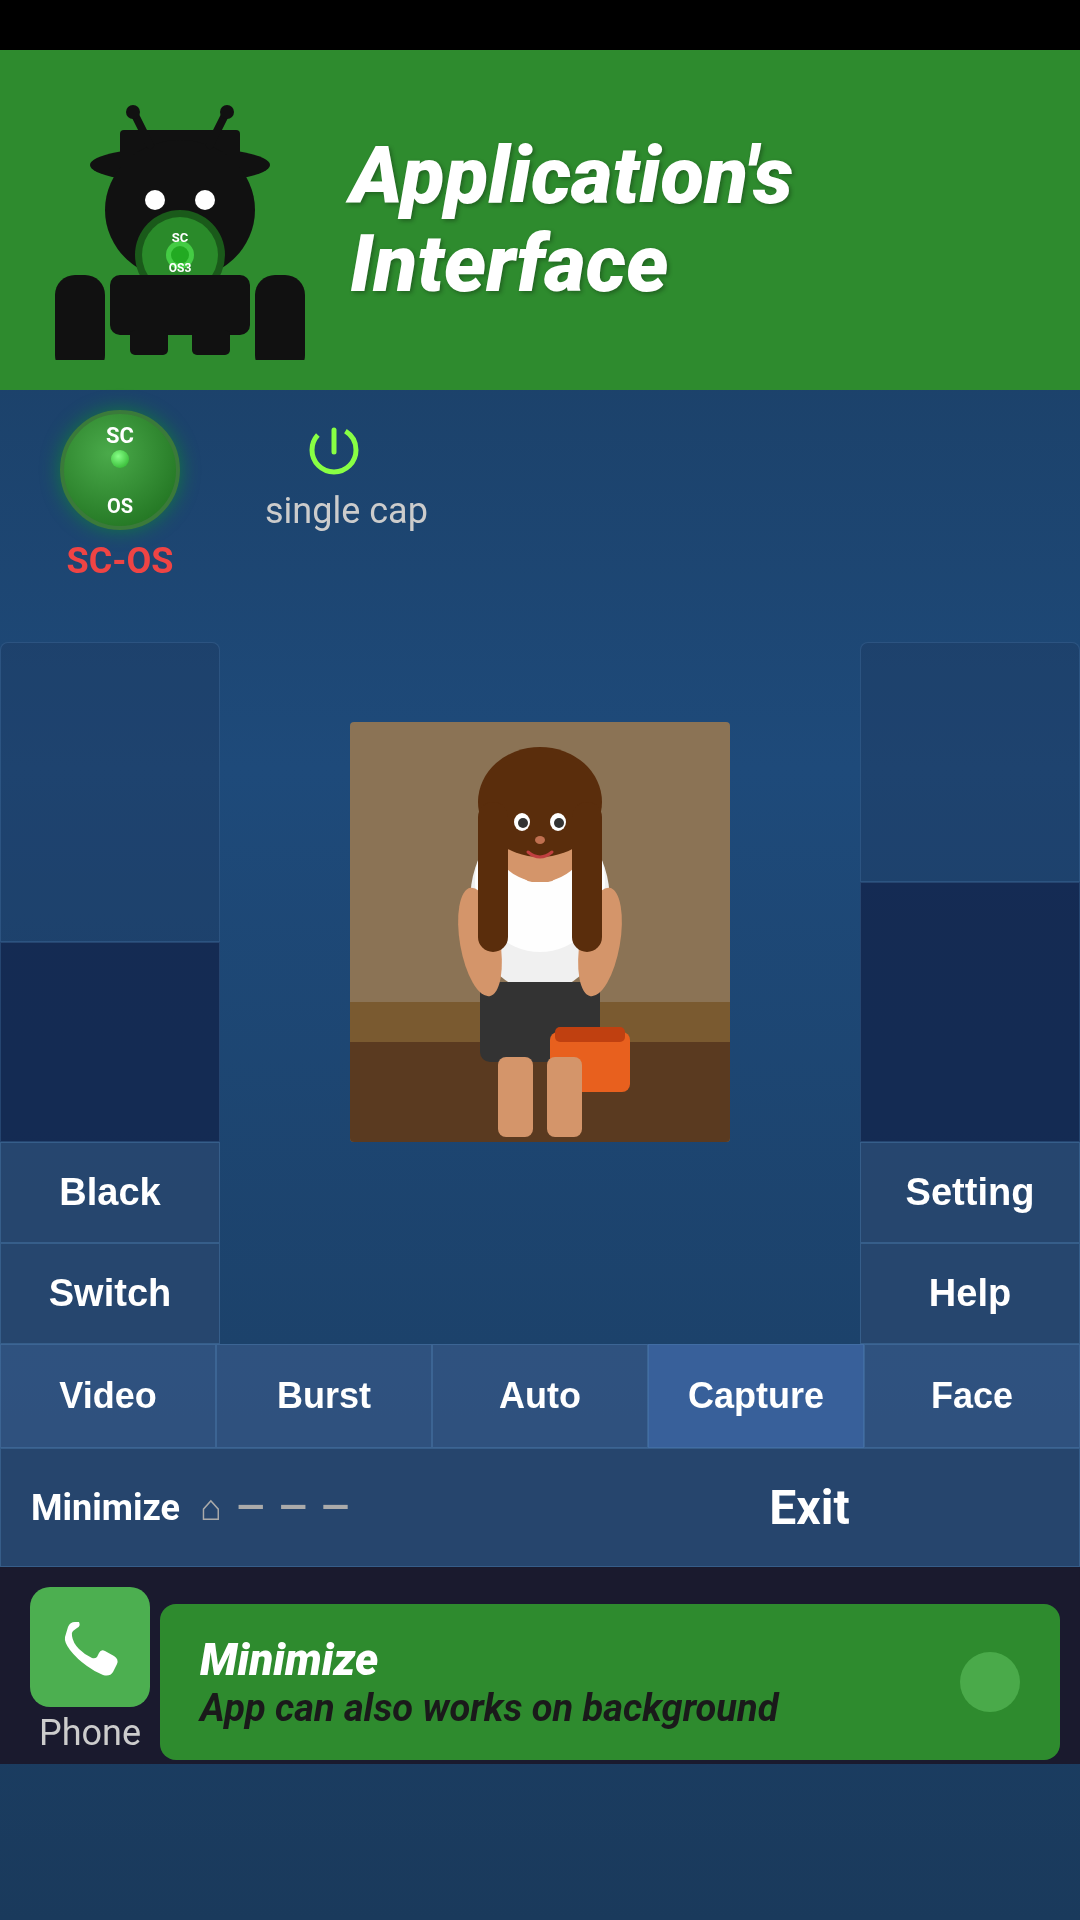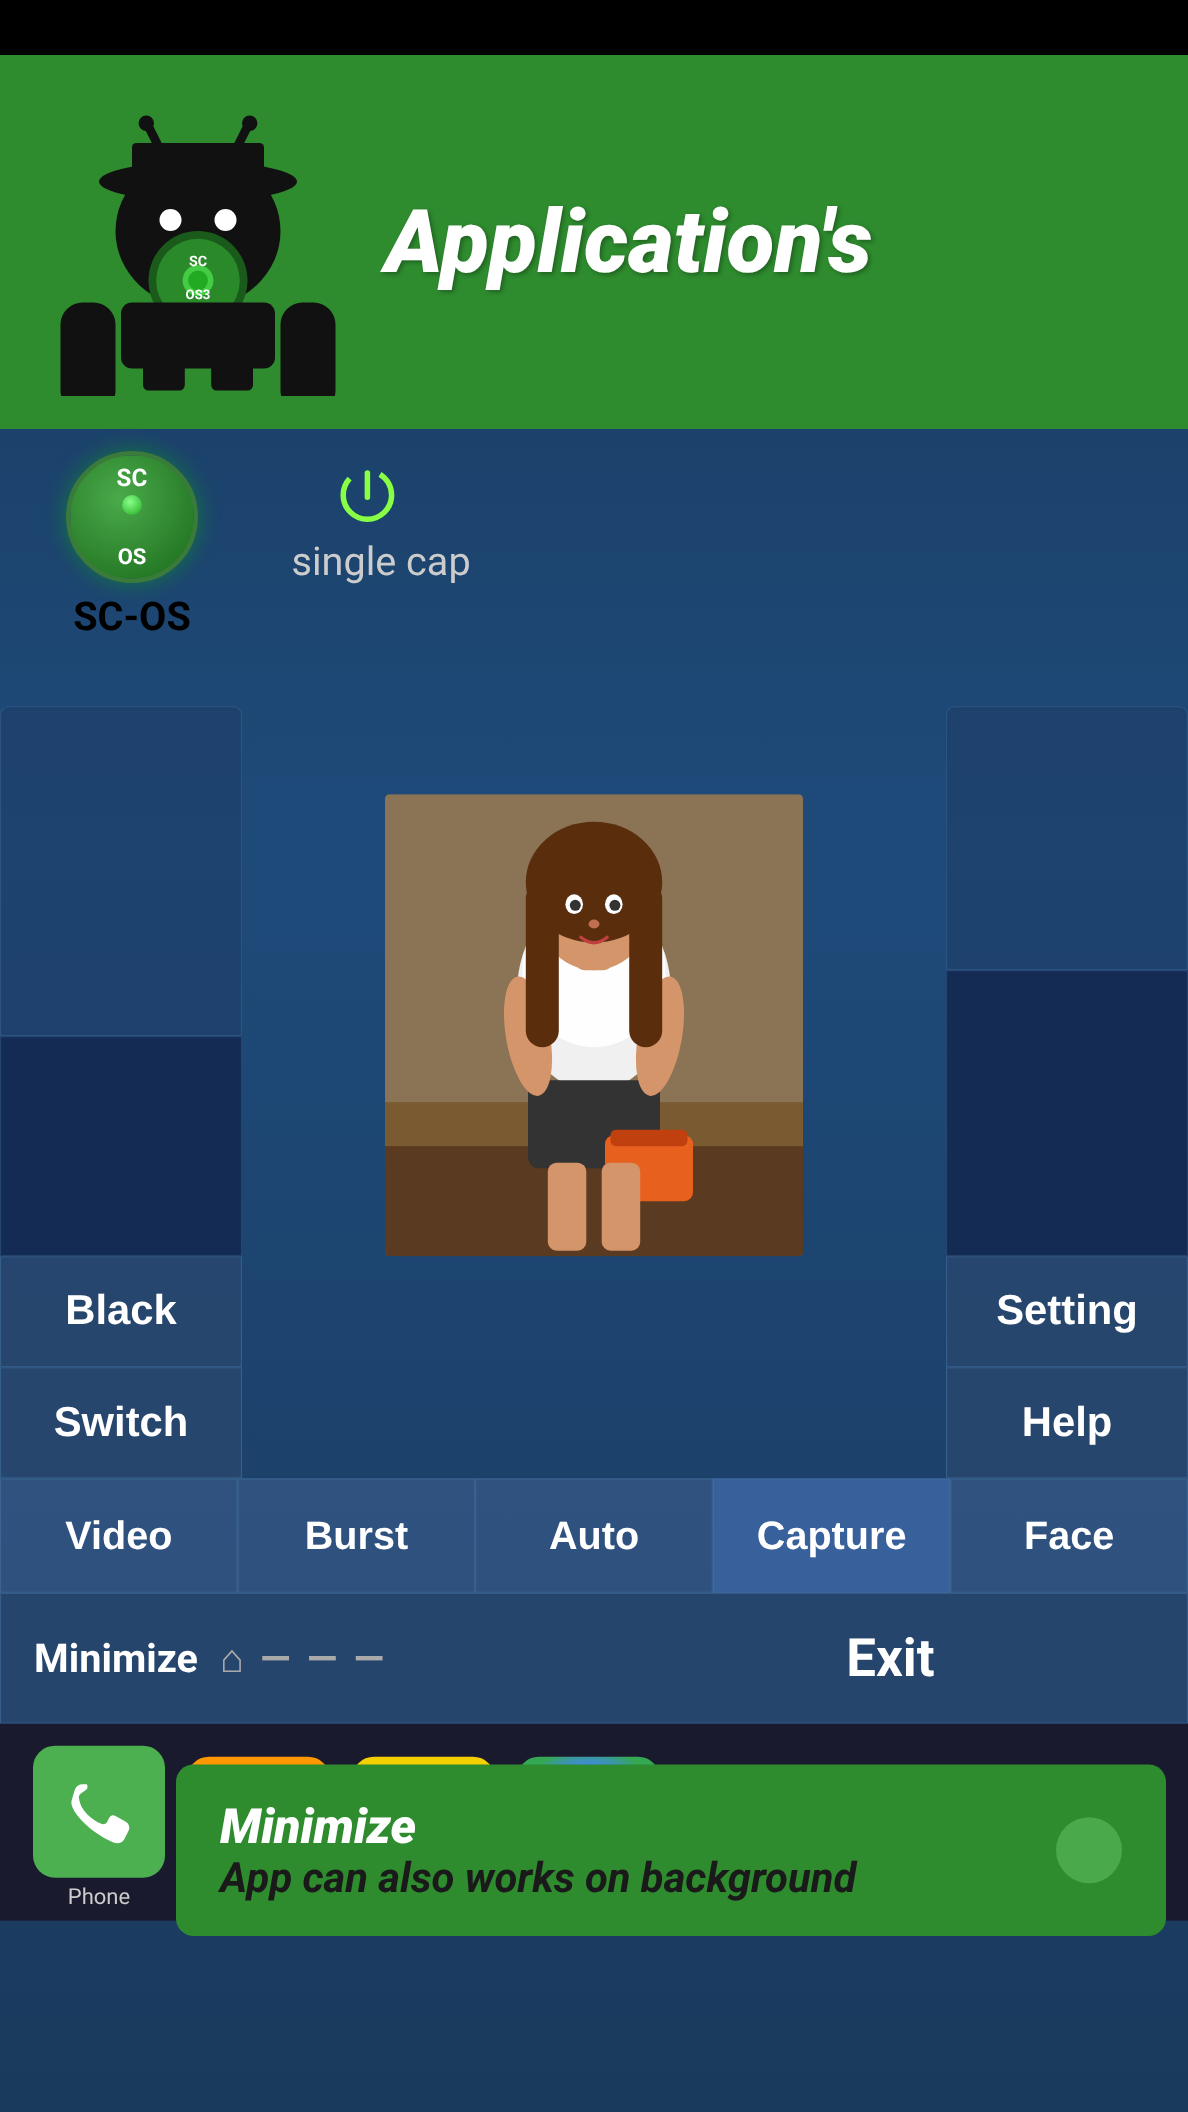--- a/index.html
+++ b/index.html
@@ -86,21 +86,21 @@
 
     .scos-badge .dot {
       width: 18px;
       height: 18px;
       background: radial-gradient(circle at 40% 35%, #88ff88, #22aa22);
       border-radius: 50%;
       margin: 2px 0;
     }
 
     .scos-label {
-      color: #000000;
+      color: #ef4444;
       font-size: 36px;
       font-weight: bold;
     }
 
     .single-cap-block {
       display: flex;
       flex-direction: column;
       align-items: center;
       gap: 10px;
       padding-top: 10px;
@@ -252,21 +252,21 @@
     }
 
     .nav-app-icon.apps {
       background: transparent;
       width: 130px;
       height: 130px;
     }
 
     .nav-app-label {
       color: #ccc;
-      font-size: 20px;
+      font-size: 36px;
       text-align: center;
       margin-top: 5px;
     }
 
     .nav-item {
       display: flex;
       flex-direction: column;
       align-items: center;
     }
 
@@ -368,20 +368,21 @@
 
       <rect x="15" y="195" width="50" height="100" rx="20" fill="#111"></rect>
       <rect x="215" y="195" width="50" height="100" rx="20" fill="#111"></rect>
 
       <rect x="90" y="250" width="38" height="25" rx="5" fill="#111"></rect>
       <rect x="152" y="250" width="38" height="25" rx="5" fill="#111"></rect>
     </svg>
   </div>
   <div class="header-title">
     <span>Application's</span><br>
+    <span>Interface</span>
   </div>
 </div>
 
 <div class="scos-row">
   <div class="scos-icon-block">
     <div class="scos-badge">
       <span style="font-size:22px;font-weight:bold;">SC</span>
       <div class="dot"></div>
       <span style="font-size:20px;font-weight:bold;margin-top:24px;">OS</span>
     </div>

